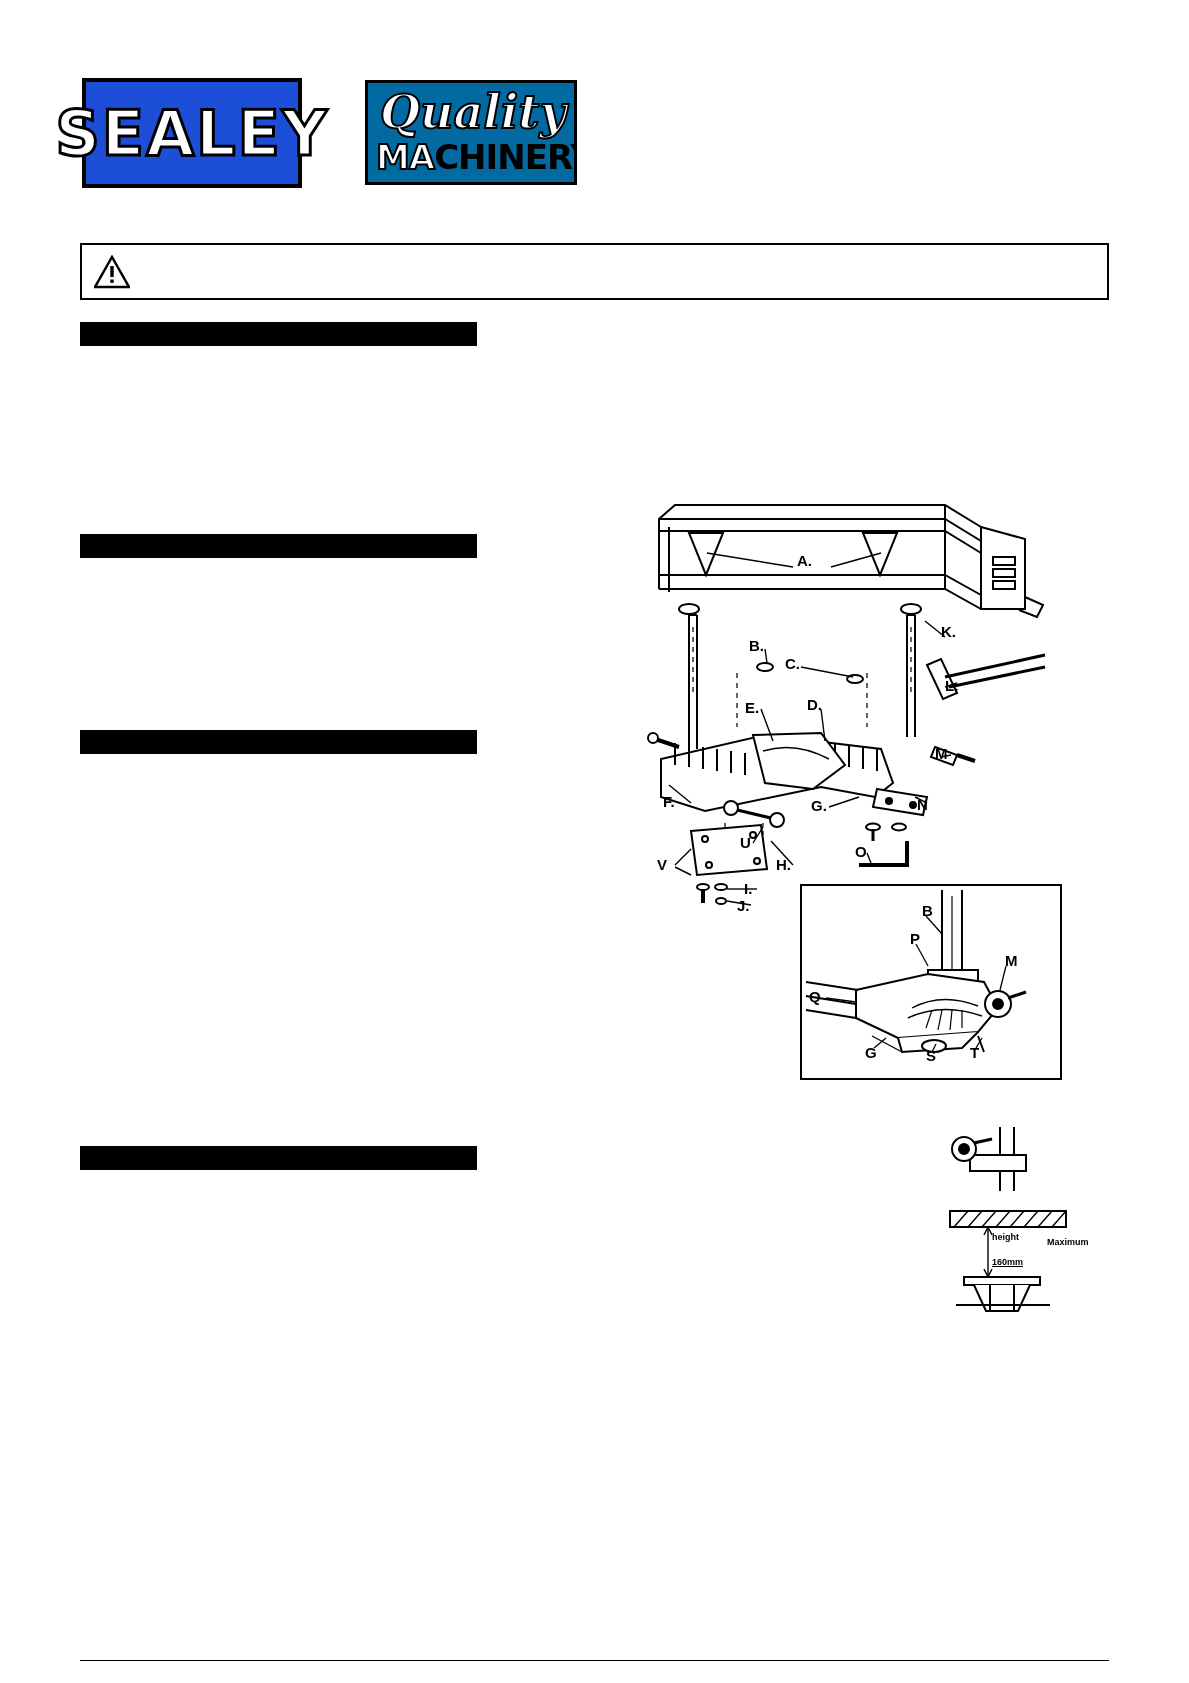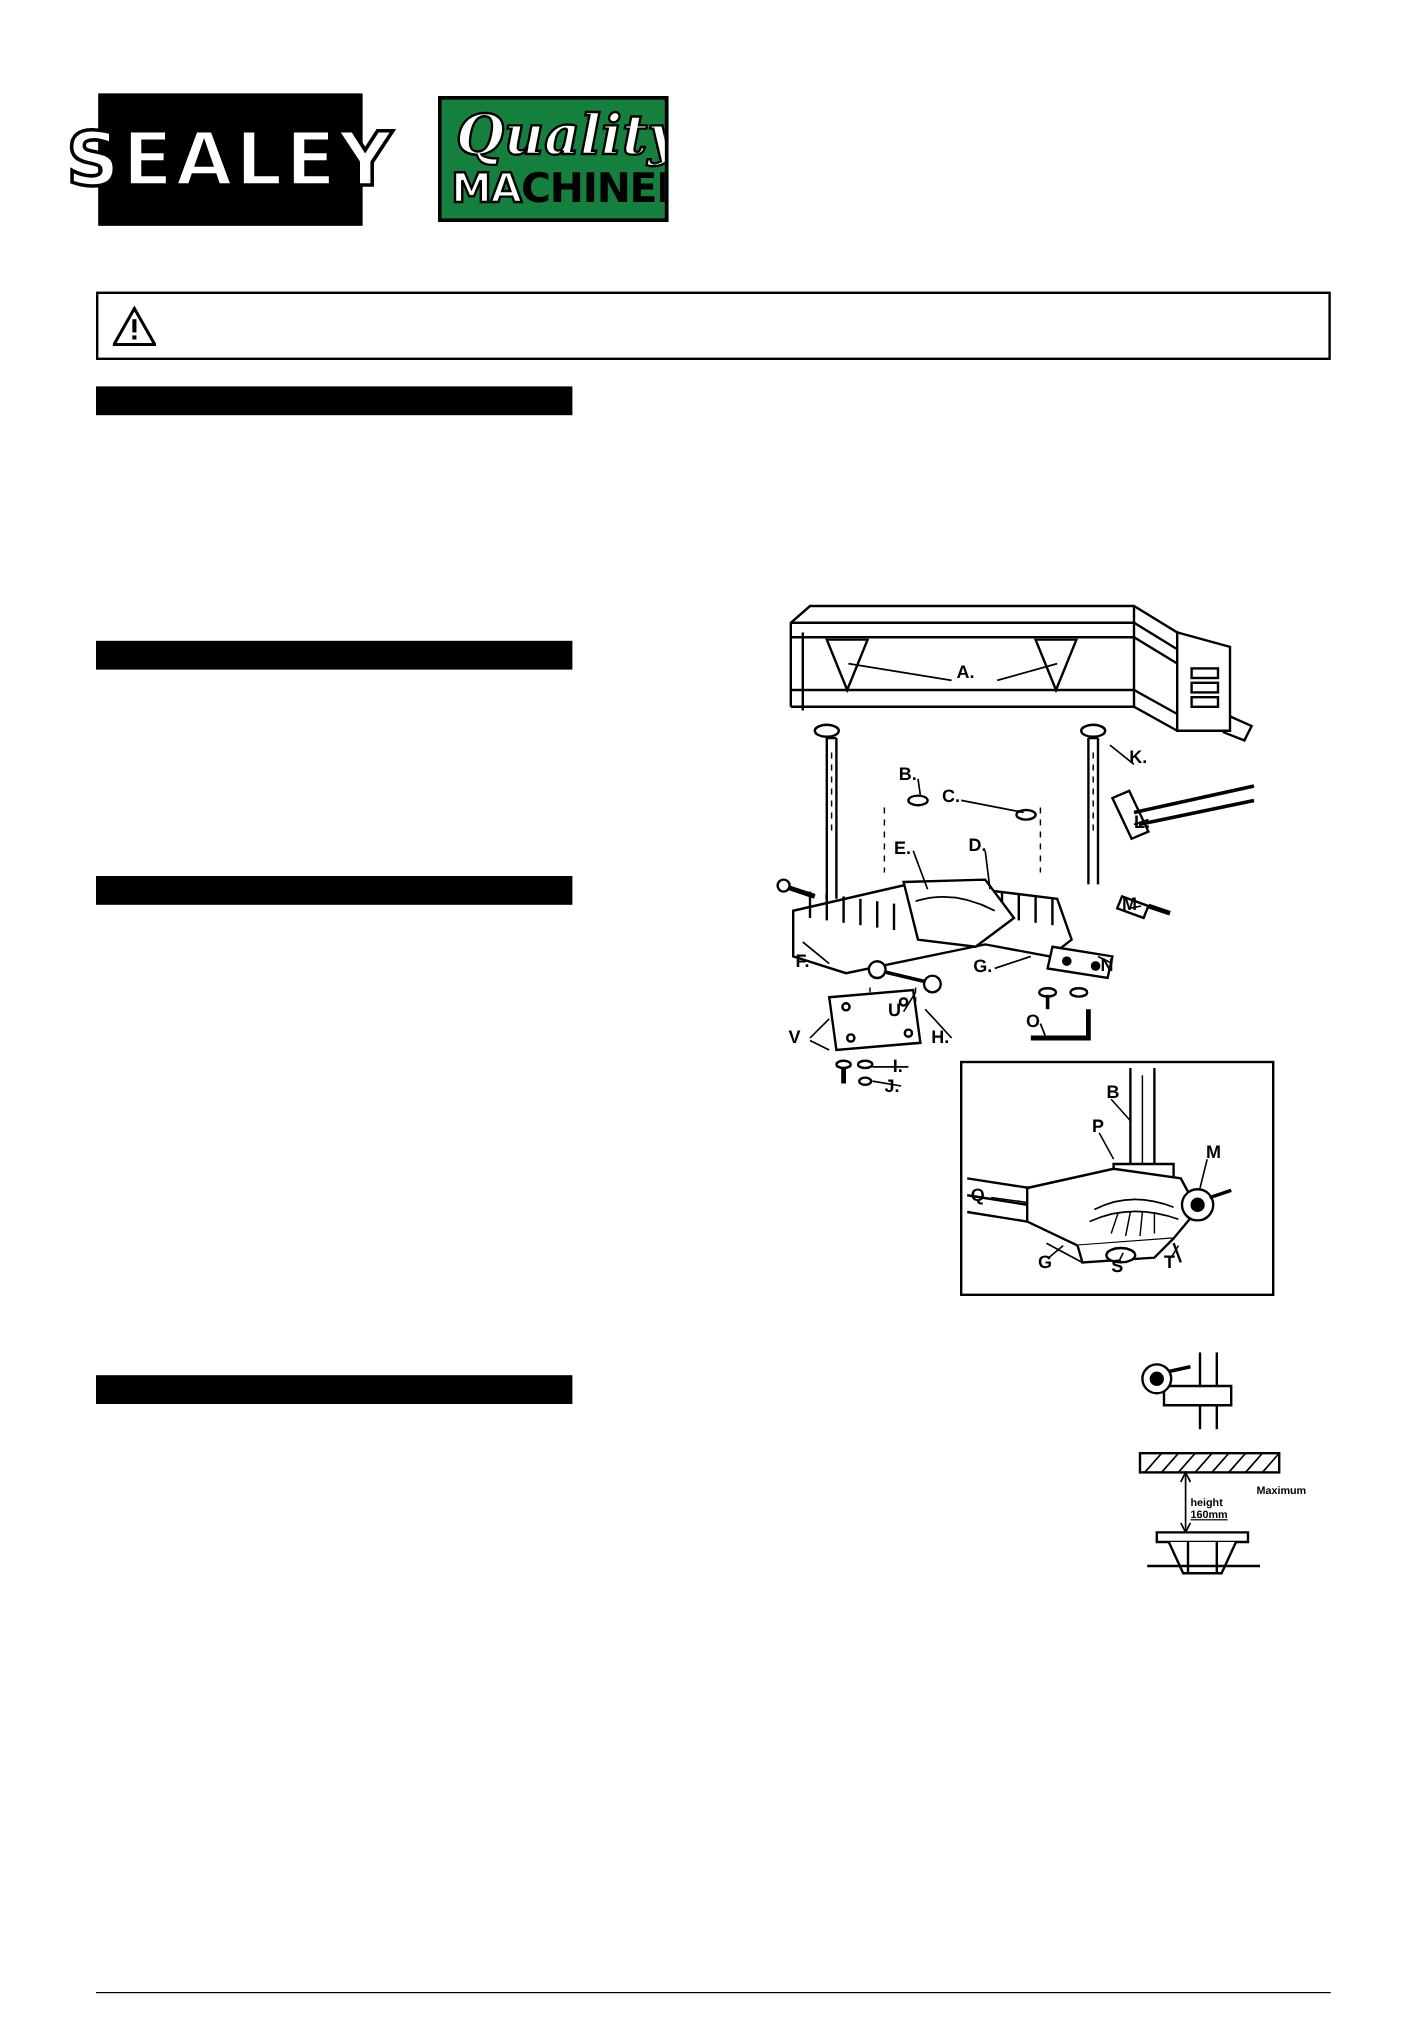--- a/index.html
+++ b/index.html
@@ -25,45 +25,45 @@
     height: 110px;
   }
   .logo-box {
     position: absolute;
     left: 0;
     top: 0;
     width: 220px;
     height: 110px;
     border: 4px solid #000;
     box-sizing: border-box;
-    background: #000000;
+    background: #1d4ed8;
   }
   .logo-word {
     position: absolute;
     left: 50%;
     top: 50%;
     transform: translate(-50%, -50%);
     font-family: "DejaVu Sans", sans-serif;
     font-weight: bold;
     font-size: 62px;
     letter-spacing: 2px;
     color: #fff;
     -webkit-text-stroke: 3px #000;
     text-stroke: 3px #000;
     white-space: nowrap;
   }
   .logo-right {
     position: absolute;
     left: 283px;
     top: 2px;
-    width: 192px;
+    width: 212px;
     height: 105px;
     border: 3px solid #000;
     box-sizing: border-box;
-    background: #15803d;
+    background: #0369a1;
     overflow: hidden;
   }
   .logo-quality {
     position: absolute;
     left: 12px;
     top: 2px;
     font-family: "DejaVu Serif", serif;
     font-style: italic;
     font-weight: bold;
     font-size: 46px;
@@ -429,17 +429,17 @@
       <path d="M54,144 L58,152 L62,144" stroke-width="1.4"></path>
 
       <path d="M34,152 L110,152 L110,160 L34,160 Z" fill="#fff"></path>
       <path d="M44,160 L56,186 L88,186 L100,160" fill="#fff"></path>
       <path d="M60,160 L60,186"></path>
       <path d="M84,160 L84,186"></path>
       <path d="M26,180 L120,180"></path>
     </g>
   </svg>
   <span class="height-cap" style="left:78px; top:112px;margin-left:39px;">Maximum</span>
-  <span class="height-cap" style="left:62px; top:122px;">height</span>
+  <span class="height-cap" style="left:62px; top:107px;">height</span>
   <span class="height-cap" style="left:62px; top:132px;text-decoration:underline;">160mm</span>
 </div>
 
 <div id="footer-rule"></div>
 
 </body></html>

